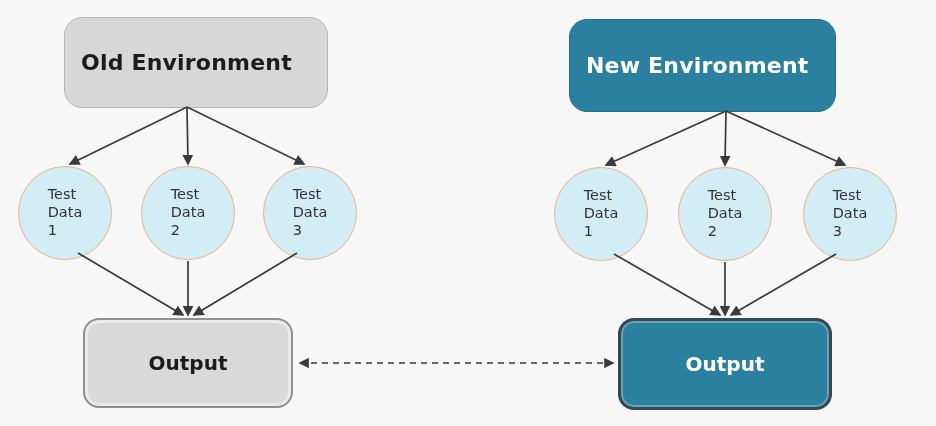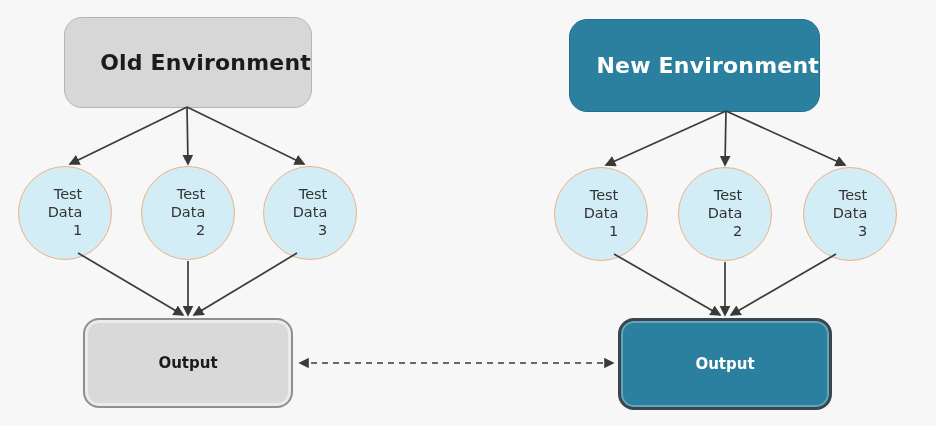--- a/index.html
+++ b/index.html
@@ -13,26 +13,27 @@
     width: 936px;
     height: 426px;
     background: var(--background, #f7f7f8);
     font-family: "DejaVu Sans", "Liberation Sans", sans-serif;
     overflow: hidden;
   }
   .env-box {
     position: absolute;
     display: flex;
     align-items: center;
-    justify-content: flex-end;
+    justify-content: flex-start;
     border-radius: 18px;
     font-weight: bold;
     font-size: 22px;
     letter-spacing: 0.2px;
     z-index: 2;
+    padding-left: 16px;
   }
   #old-env {
     left: 64px; top: 17px; width: 246px; height: 89px;
     background: var(--old-box-fill, #d7d7d7);
     border: 1px solid var(--old-box-border, #b5b5b5);
     color: #1b1b1b;
   }
   #new-env {
     left: 569px; top: 19px; width: 249px; height: 91px;
     background: var(--new-box-fill, #2a809e);
@@ -41,21 +42,21 @@
   }
   .test-circle {
     position: absolute;
     width: 94px; height: 94px;
     border-radius: 50%;
     background: var(--circle-fill, #d3edf6);
     border: 1.5px solid var(--circle-border, #f0b285);
     display: flex;
     align-items: center;
     justify-content: center;
-    text-align: right;
+    text-align: left;
     z-index: 2;
     box-sizing: border-box;
   }
   .test-circle .lines {
     font-size: 14.5px;
     line-height: 1.22;
     color: #333333;
   }
   .test-circle .lines span { display: block; }
   #old-c1 { left: 18px;  top: 166px; }
@@ -63,21 +64,21 @@
   #old-c3 { left: 263px; top: 166px; }
   #new-c1 { left: 554px; top: 167px; }
   #new-c2 { left: 678px; top: 167px; }
   #new-c3 { left: 803px; top: 167px; }
   .output-box {
     position: absolute;
     display: flex;
     align-items: center;
     justify-content: center;
     font-weight: bold;
-    font-size: 15px;
+    font-size: 20px;
     border-radius: 16px;
     z-index: 2;
     box-sizing: border-box;
   }
   #old-output {
     left: 83px; top: 318px; width: 210px; height: 90px;
     background: #d9d9d9;
     border: 2px solid #8f8f8f;
     box-shadow: inset 0 0 0 3px #ebebeb;
     color: #1b1b1b;

